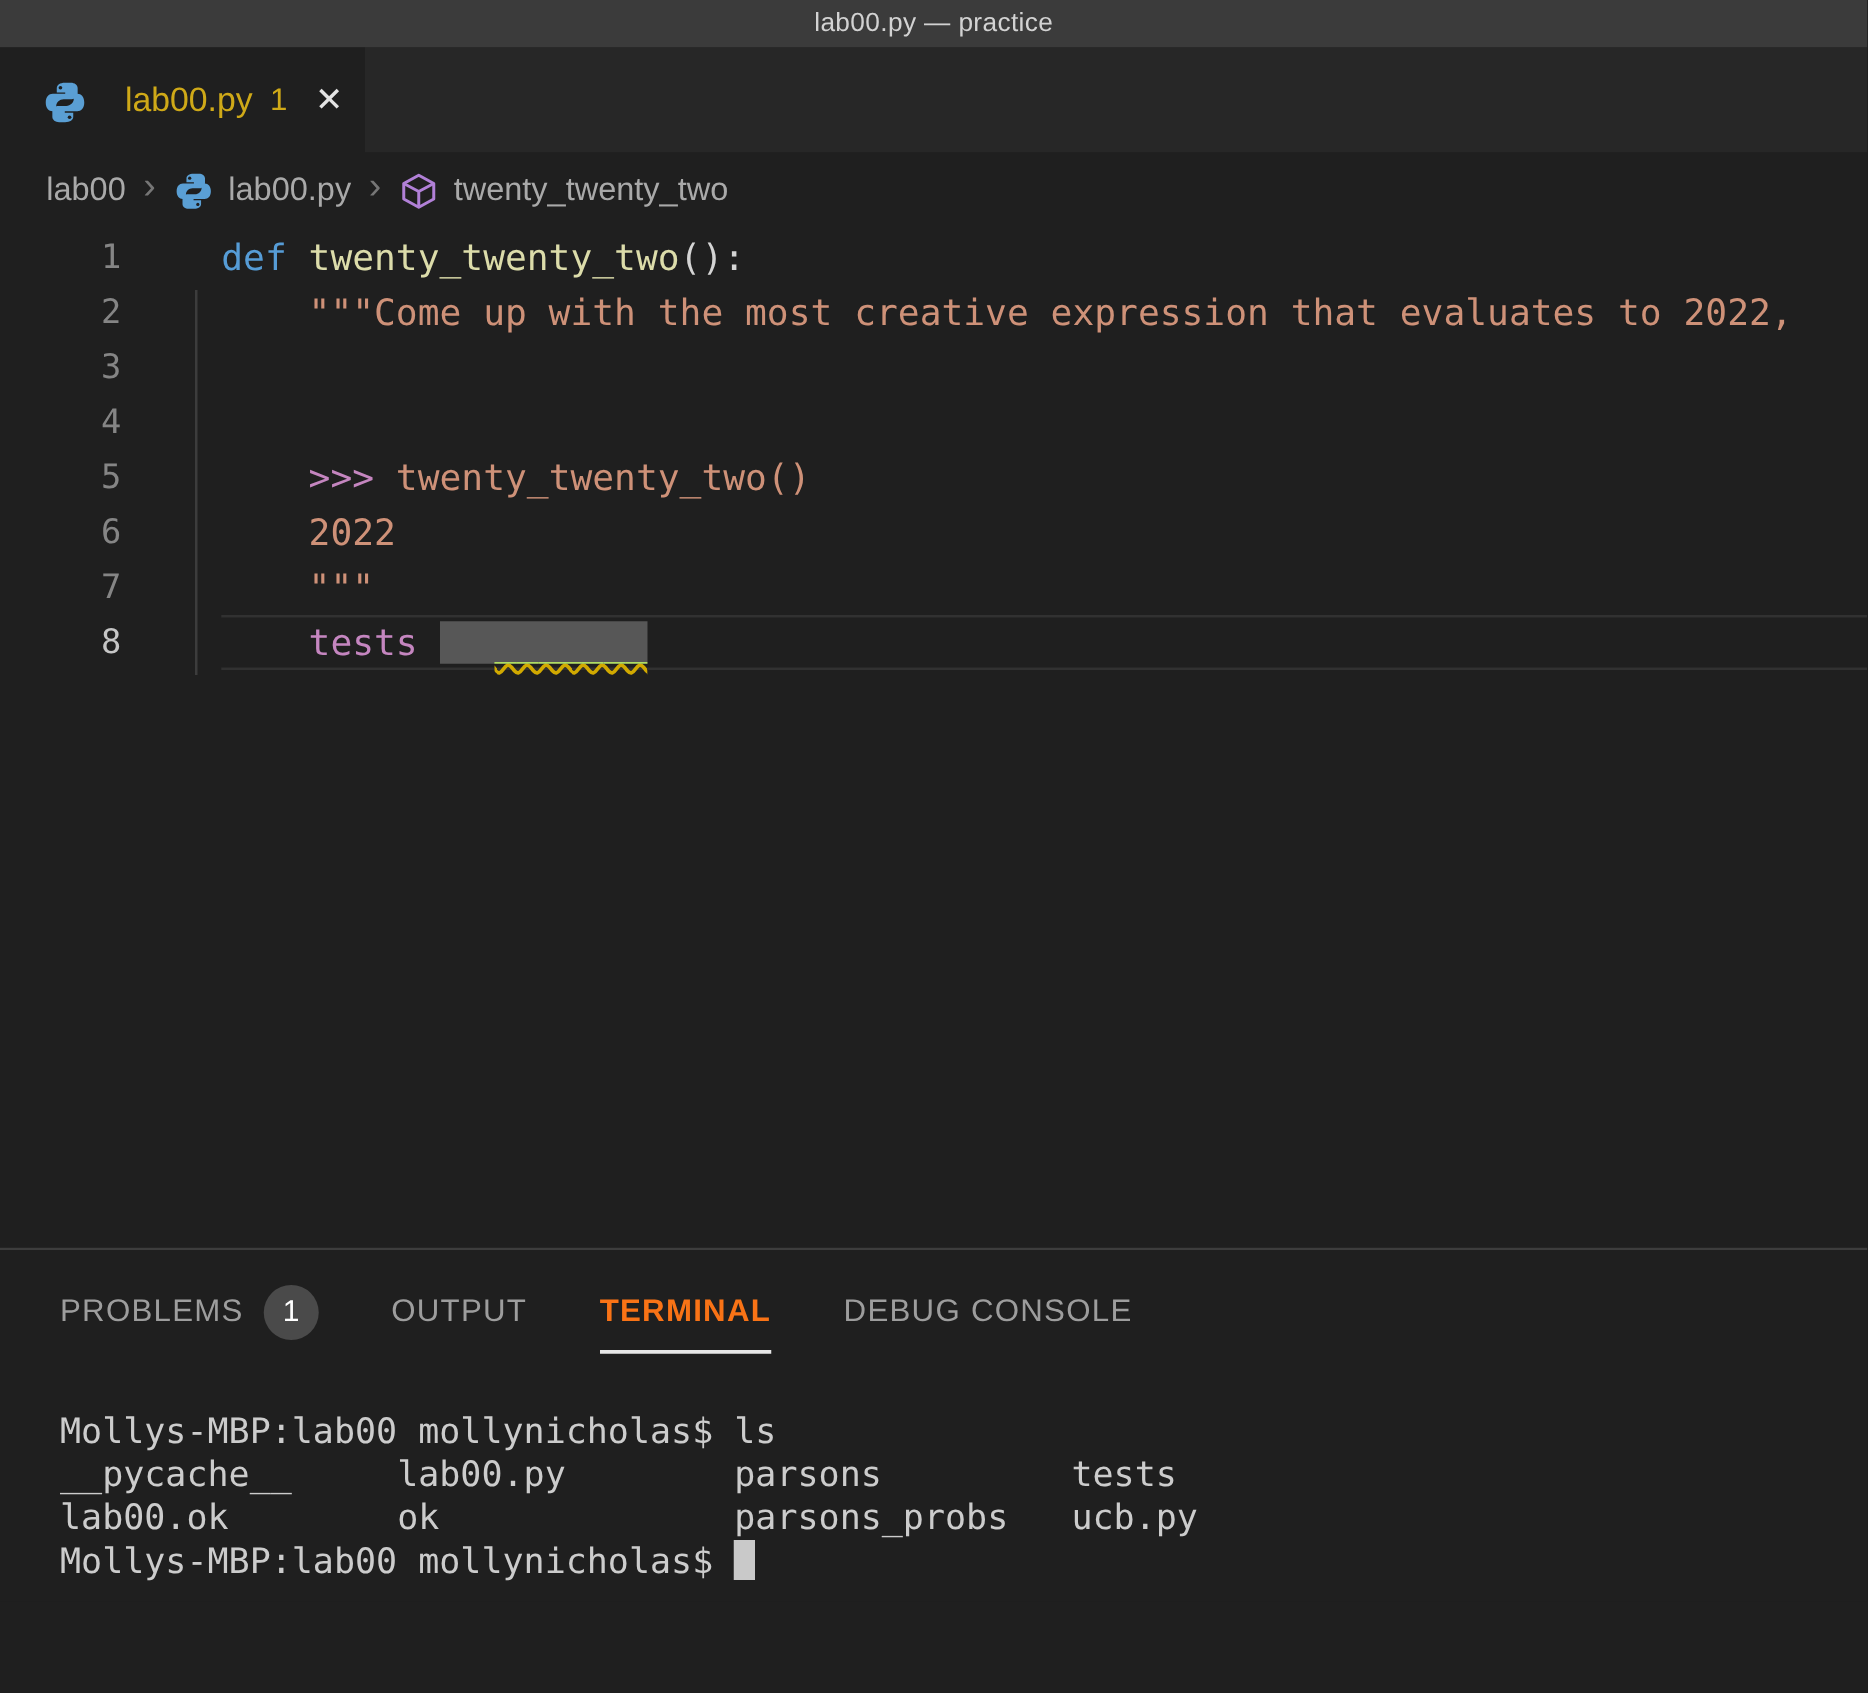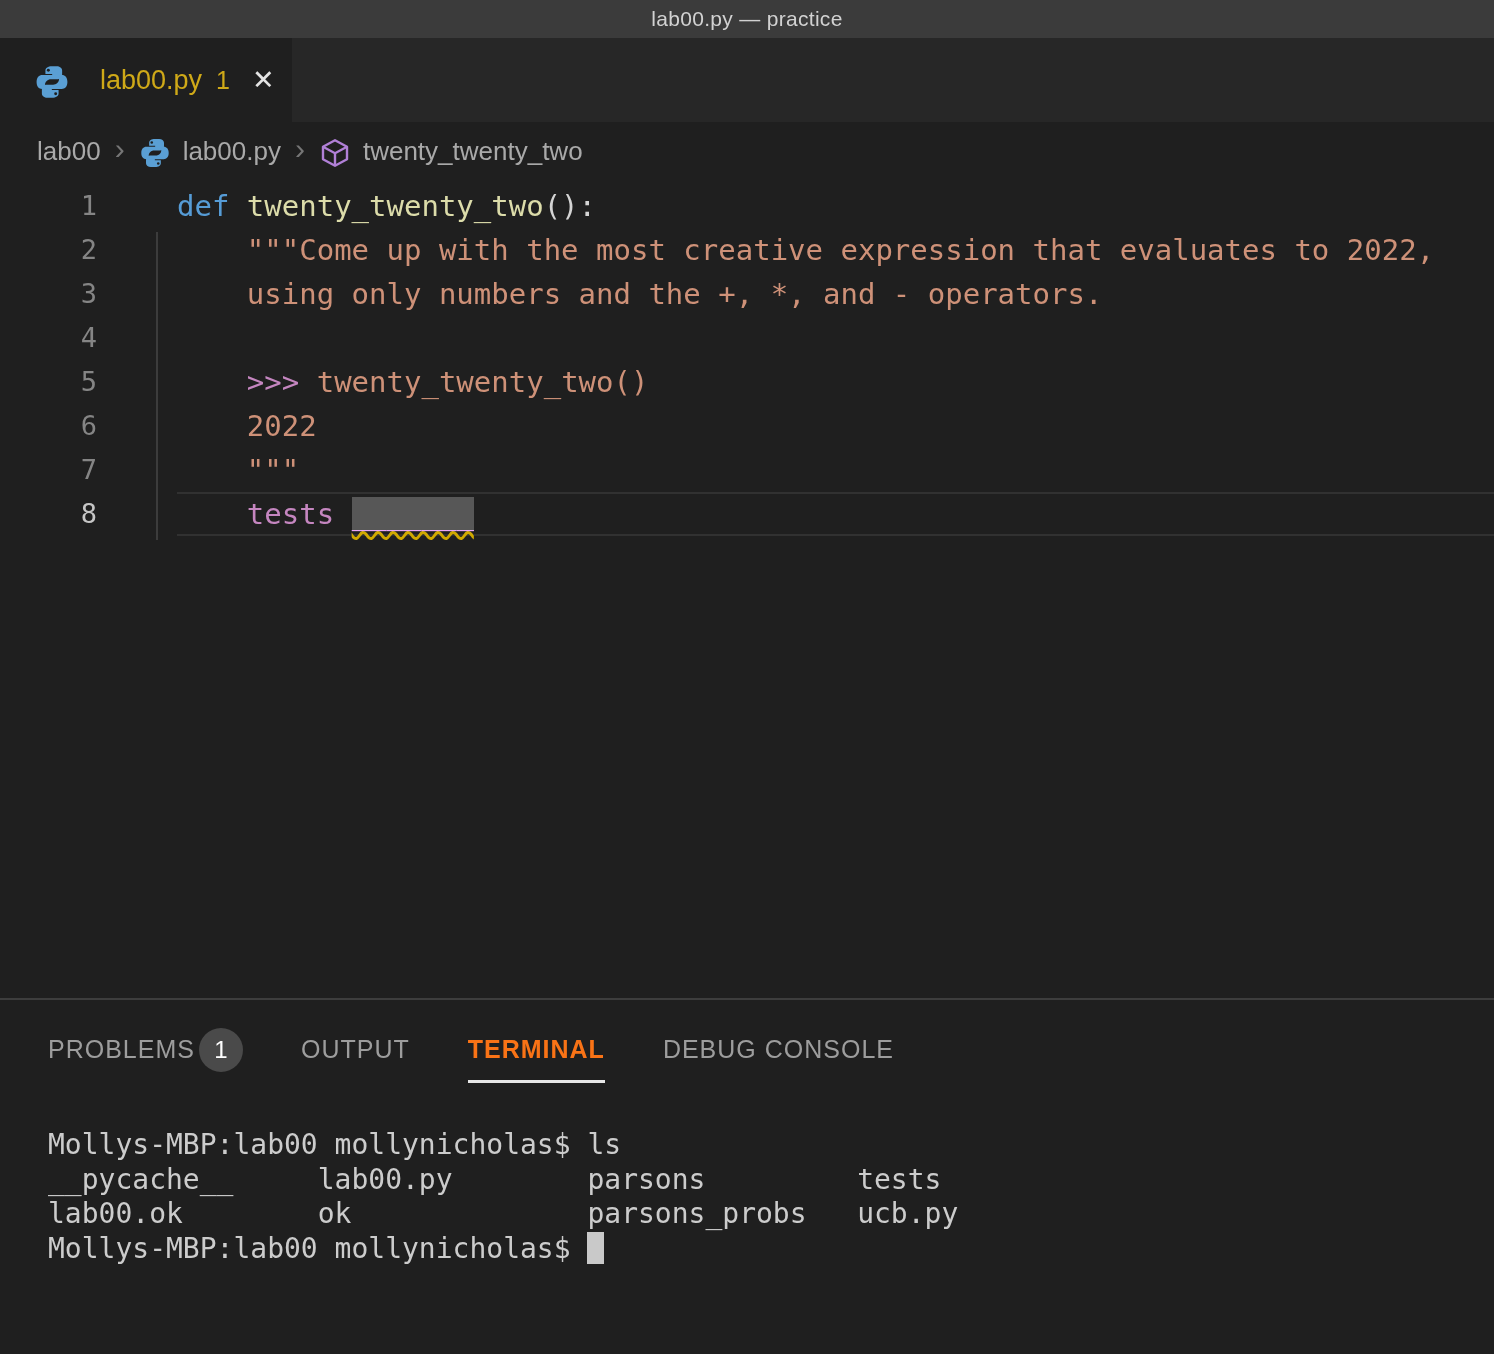--- a/index.html
+++ b/index.html
@@ -59,36 +59,36 @@
     box-sizing: border-box; white-space: pre; color: #d4d4d4;
     border-top: 2px solid transparent; border-bottom: 2px solid transparent;
   }
   .code-line.current .line-text { border-color: #313131; }
   .tok-plain { color: #d4d4d4; }
   .tok-kw    { color: #569cd6; }
   .tok-fn    { color: #dcdcaa; }
   .tok-str   { color: #ce9178; }
   .tok-kw2   { color: #c586c0; }
   .tok-blank {
-    background: #575757; color: #f0abfc;
+    background: #575757; color: #bef264;
     text-decoration: underline wavy #d1a900 2.5px;
-    text-decoration-skip-ink: none; text-underline-offset: 7px;
+    text-decoration-skip-ink: none; text-underline-offset: 7px; padding-left: 44px;
   }
 
   
   .panel {
     flex: 1; background: #1f1f1f; border-top: 2px solid #3d3d3d;
     display: flex; flex-direction: column;
   }
   .panel-tabs {
     display: flex; align-items: center; gap: 58px;
     padding: 26px 0 0 48px; height: 66px; flex: 0 0 66px;
   }
   .panel-tab {
-    display: flex; align-items: center; gap: 4px;
+    display: flex; align-items: center; gap: 16px;
     color: #9d9d9d; font-size: 25px; letter-spacing: 1px;
     padding-bottom: 16px; border-bottom: 3px solid transparent; cursor: pointer; text-align: right;
   }
   .panel-tab.active { color: #f97316; border-bottom-color: #e7e7e7; font-weight: bold; }
   .badge {
     width: 44px; height: 44px; border-radius: 50%; background: #4a4a4a;
     color: #ffffff; font-size: 24px; letter-spacing: 0;
     display: flex; align-items: center; justify-content: center;
   }
   .terminal {
@@ -155,21 +155,20 @@
         <div class="code-line">
           <span class="gutter">1</span>
           <span class="line-text"><span class="tok-kw">def </span><span class="tok-fn">twenty_twenty_two</span><span class="tok-plain">():</span></span>
         </div>
         <div class="code-line">
           <span class="gutter">2</span>
           <span class="line-text"><span class="tok-plain">    </span><span class="tok-str">"""Come up with the most creative expression that evaluates to 2022,</span></span>
         </div>
         <div class="code-line">
           <span class="gutter">3</span>
-          <span class="line-text"><span class="tok-plain">    </span><span class="tok-str">using only numbers and the +, *, and - operators.</span></span>
         </div>
         <div class="code-line">
           <span class="gutter">4</span>
           <span class="line-text"></span>
         </div>
         <div class="code-line">
           <span class="gutter">5</span>
           <span class="line-text"><span class="tok-plain">    </span><span class="tok-kw2">&gt;&gt;&gt;</span><span class="tok-str"> twenty_twenty_two()</span></span>
         </div>
         <div class="code-line">

